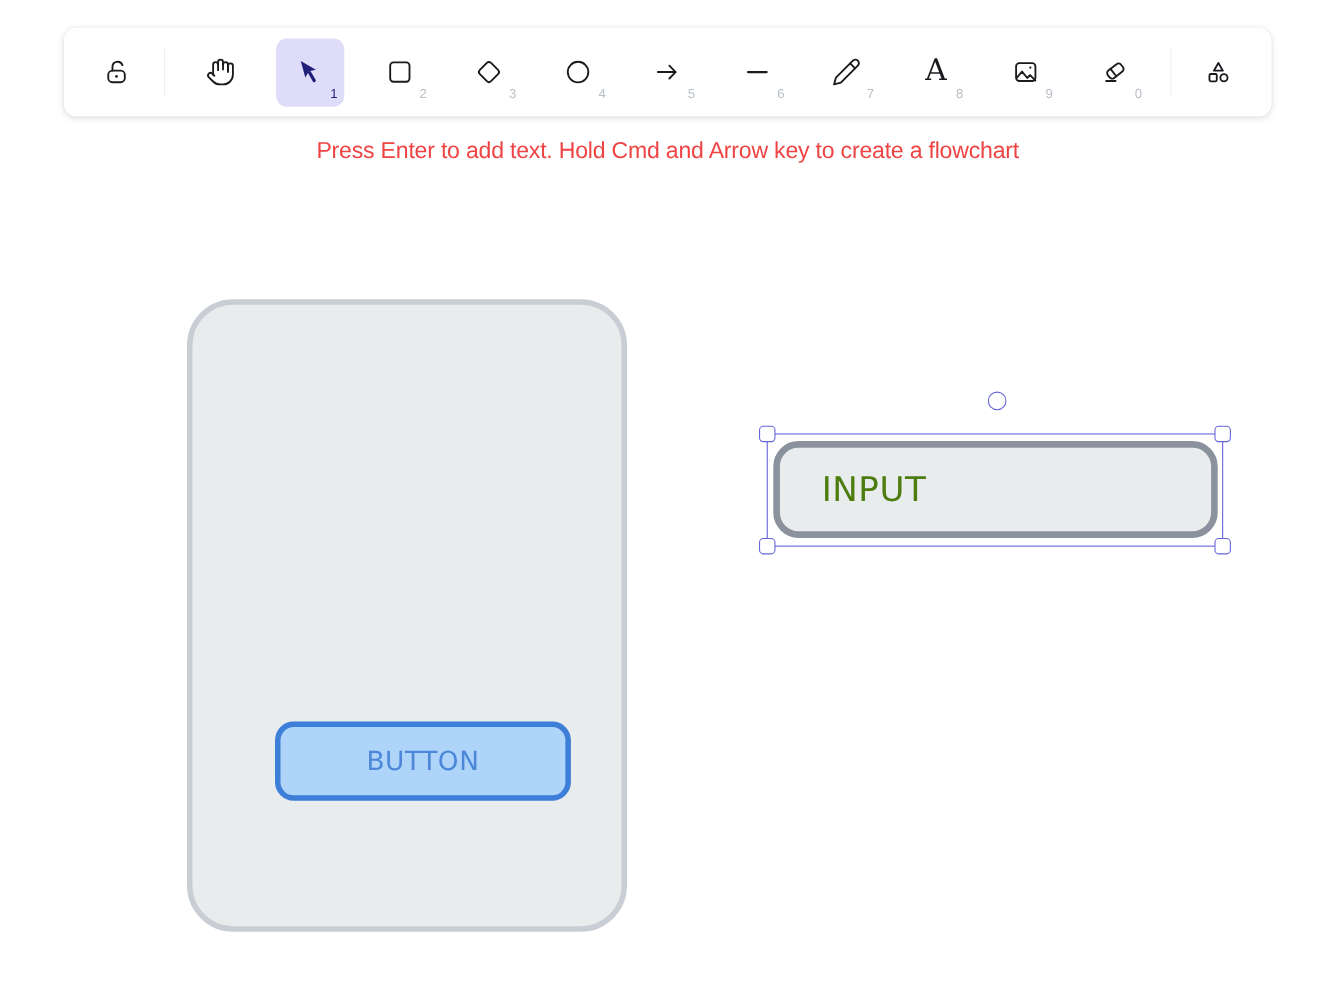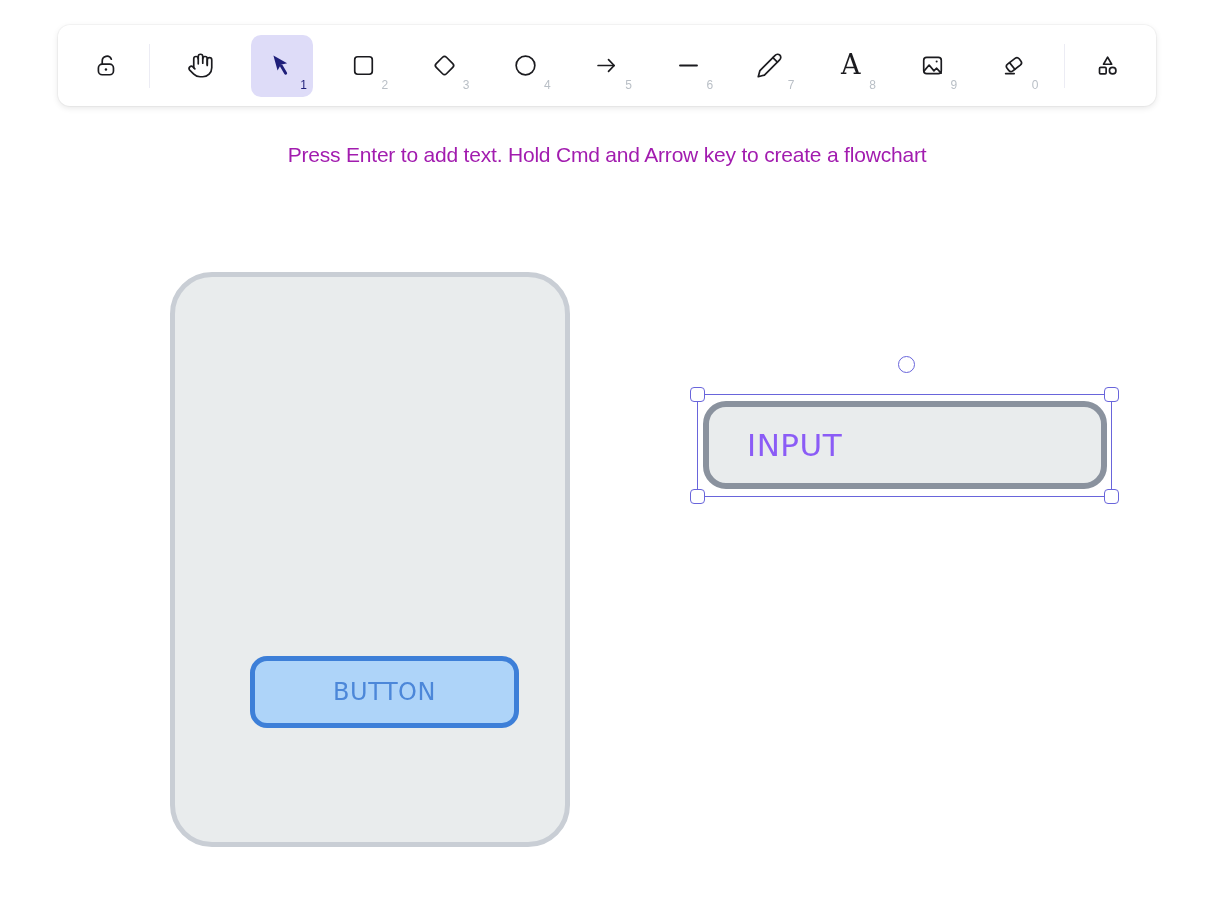--- a/index.html
+++ b/index.html
@@ -26,41 +26,41 @@
   .tool .shortcut {
     position:absolute; right:6px; bottom:5px; font-size:12px; color:#b9bfc6;
   }
   .tool.selected .shortcut { color:#1f1f7a; }
   .a-glyph { font-family:"DejaVu Serif", serif; font-size:27px; line-height:1;
     color:#1b1b1f; transform:translateY(-1px); }
   .tb-divider { width:1px; height:44px; background:#ececf4; flex:0 0 auto; }
 
   
   .hint {
-    position:absolute; top:143px; left:0; width:100%; text-align:center;
-    font-size:21px; color:#a21caf; letter-spacing:-0.2px;
+    position:absolute; top:126px; left:0; width:100%; text-align:center;
+    font-size:21px; color:#ef4444; letter-spacing:-0.2px;
   }
 
   
   .frame-shape {
     position:absolute; left:170px; top:272px; width:400px; height:575px;
     background:#e9eced; border:5px solid #c9ced5; border-radius:42px;
   }
   .button-shape {
     position:absolute; left:250px; top:656px; width:269px; height:72px;
     background:#aed4f9; border:5px solid #3d7fd8; border-radius:17px;
     display:flex; align-items:center; justify-content:center;
     color:#4c87d9; font-size:24px; font-family:"DejaVu Sans", sans-serif;
     letter-spacing:0.5px;
   }
   .input-shape {
     position:absolute; left:703px; top:401px; width:404px; height:88px;
     background:#e9eced; border:6px solid #8a929e; border-radius:23px;
     display:flex; align-items:center; padding-left:38px;
-    color:#8b5cf6; font-size:31px; font-family:"DejaVu Sans", sans-serif;
+    color:#4d7c0f; font-size:31px; font-family:"DejaVu Sans", sans-serif;
     letter-spacing:0.5px;
   }
 
   
   .selection-outline {
     position:absolute; left:697px; top:394px; width:415px; height:103px;
     border:1.5px solid #6965db; pointer-events:none;
   }
   .handle {
     position:absolute; width:15px; height:15px; background:#ffffff;

